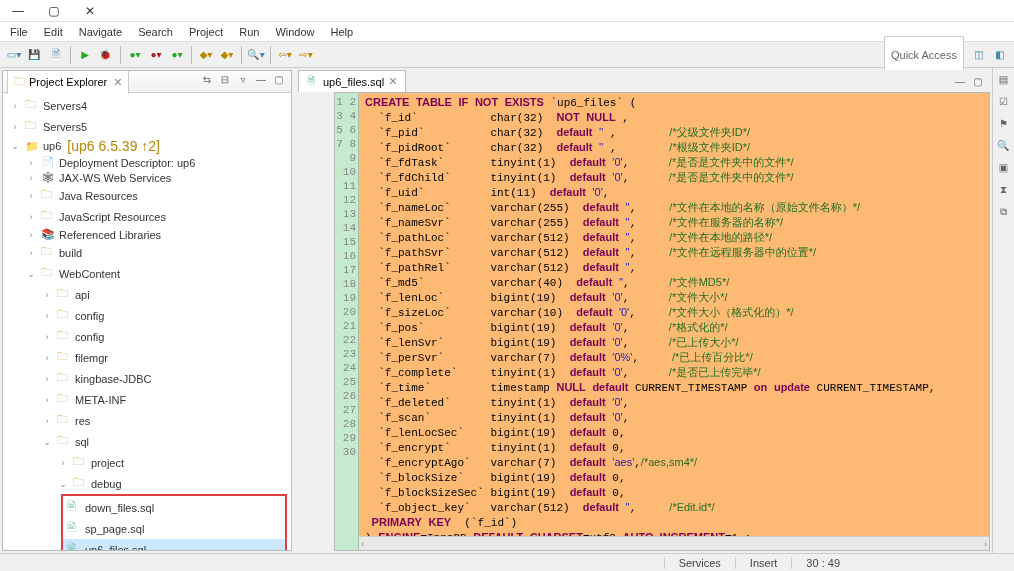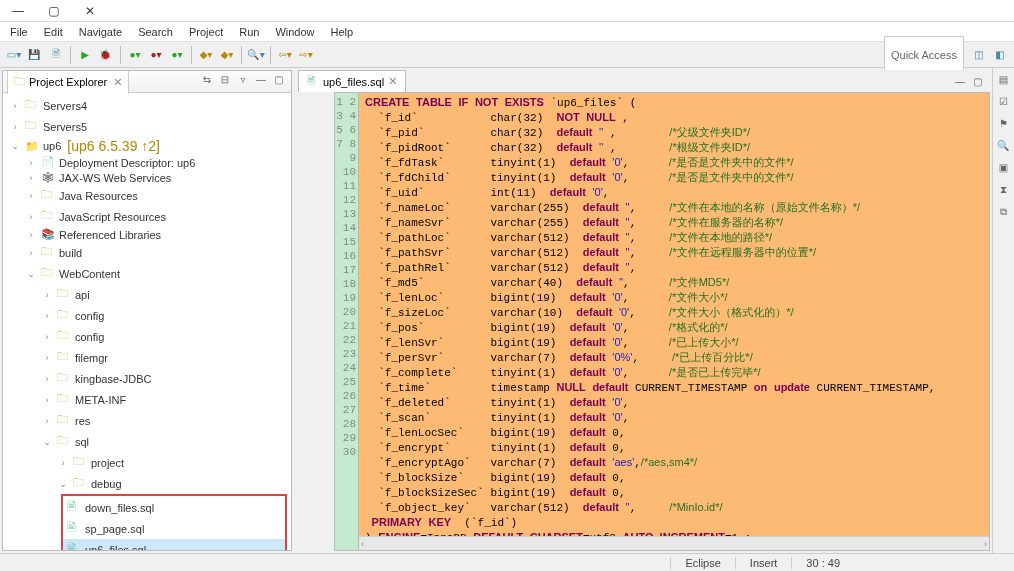--- a/index.html
+++ b/index.html
@@ -312,21 +312,21 @@
   `f_perSvr`       varchar(7)  <span class="kw">default</span> <span class="str">'0%'</span>,     <span class="cm">/*已上传百分比*/</span>
   `f_complete`     tinyint(1)  <span class="kw">default</span> <span class="str">'0'</span>,      <span class="cm">/*是否已上传完毕*/</span>
   `f_time`         timestamp <span class="kw">NULL</span> <span class="kw">default</span> CURRENT_TIMESTAMP <span class="kw">on</span> <span class="kw">update</span> CURRENT_TIMESTAMP,
   `f_deleted`      tinyint(1)  <span class="kw">default</span> <span class="str">'0'</span>,
   `f_scan`         tinyint(1)  <span class="kw">default</span> <span class="str">'0'</span>,
   `f_lenLocSec`    bigint(19)  <span class="kw">default</span> 0,
   `f_encrypt`      tinyint(1)  <span class="kw">default</span> 0,
   `f_encryptAgo`   varchar(7)  <span class="kw">default</span> <span class="str">'aes'</span>,<span class="cm">/*aes,sm4*/</span>
   `f_blockSize`    bigint(19)  <span class="kw">default</span> 0,
   `f_blockSizeSec` bigint(19)  <span class="kw">default</span> 0,
-  `f_object_key`   varchar(512)  <span class="kw">default</span> <span class="str">''</span>,     <span class="cm">/*MinIo.id*/</span>
+  `f_object_key`   varchar(512)  <span class="kw">default</span> <span class="str">''</span>,     <span class="cm">/*Edit.id*/</span>
  <span class="kw">PRIMARY</span> <span class="kw">KEY</span>  (`f_id`)
 ) <span class="kw">ENGINE</span>=InnoDB <span class="kw">DEFAULT</span> <span class="kw">CHARSET</span>=utf8 <span class="kw">AUTO_INCREMENT</span>=1 ;
 </div>
       <div class="code-scroll-h">
           <span class="ic-arrow">‹</span>
           <span class="ic-arrow">›</span>
         </div>
     </div>
   </div>
 
@@ -336,17 +336,17 @@
     <span class="rbtn">⚑</span>
     <span class="rbtn">🔍</span>
     <span class="rbtn">▣</span>
     <span class="rbtn">⧗</span>
     <span class="rbtn">⧉</span>
   </div>
 </div>
 
 <div class="status-bar">
   <span class="spacer"></span>
-  <span class="cell">Eclipse</span>
+  <span class="cell">Services</span>
   <span class="cell">Insert</span>
   <span class="cell">30 : 49</span>
   <span class="cell" style="width:160px"></span>
 </div>
 
 </body></html>

